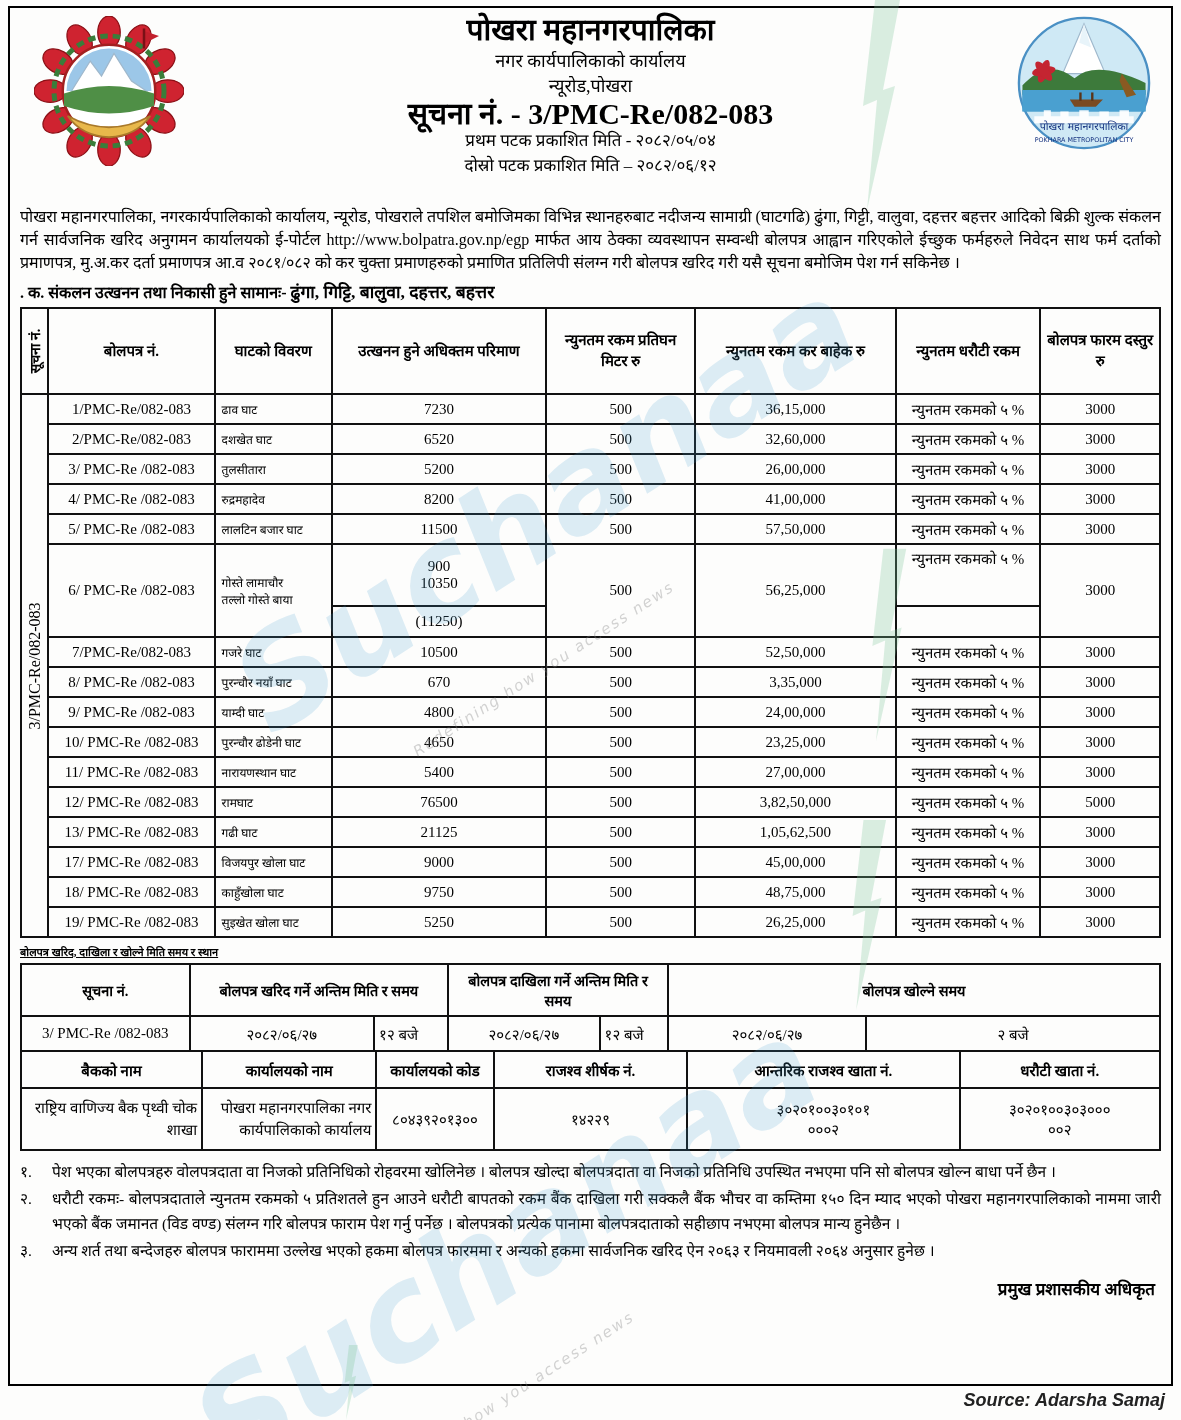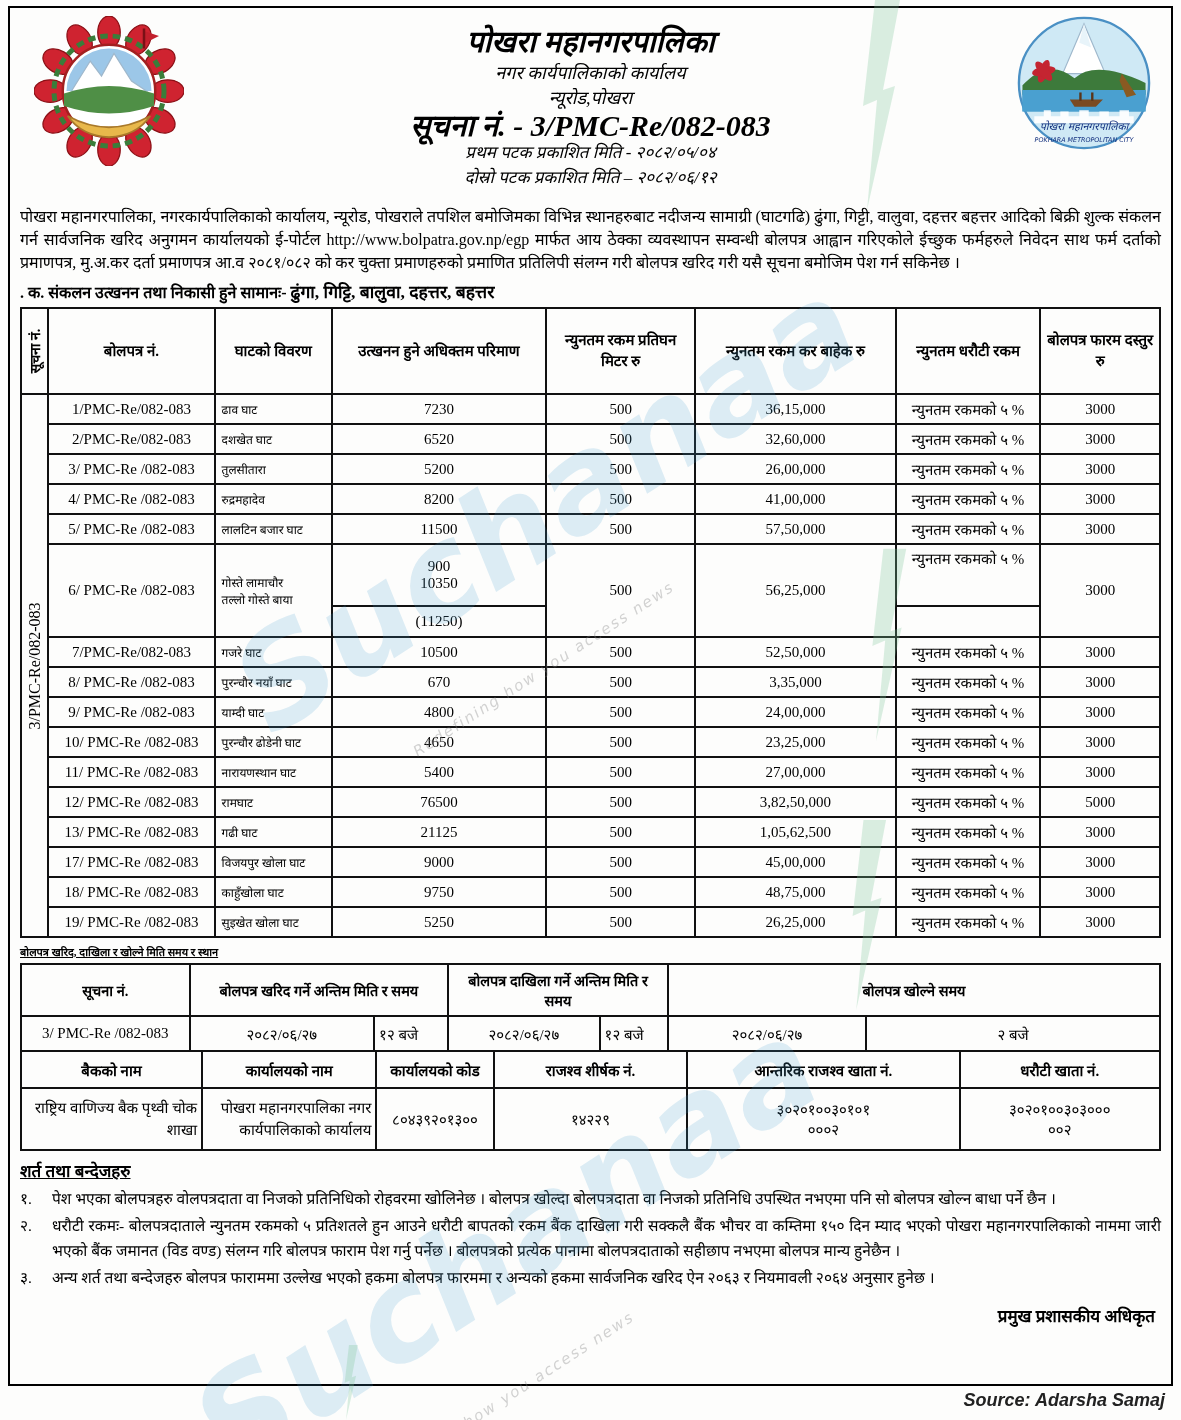--- a/index.html
+++ b/index.html
@@ -7,21 +7,21 @@
   body {
     width:1181px; height:1420px; position:relative; overflow:hidden;
     background:#fdfdfc; color:#000;
     font-family:"Liberation Serif","DejaVu Sans",serif;
   }
   .sheet {
     position:absolute; left:8px; top:6px; width:1165px; height:1380px;
     border:2px solid #000; padding:0 10px 4px 10px; background:transparent; z-index:1;
   }
   
-  .hdr { position:relative; text-align:center; padding-top:16px; height:180px;font-style:italic; }
+  .hdr { position:relative; text-align:center; padding-top:4px; height:180px; }
   .logo-left { position:absolute; left:14px; top:8px; }
   .logo-right { position:absolute; right:6px; top:4px; }
   .t-title { font-size:30px; font-weight:bold; line-height:36px; }
   .t-office { font-size:18px; line-height:26px; }
   .t-addr { font-size:18px; line-height:25px; }
   .t-notice { font-size:30px; font-weight:bold; line-height:29px; }
   .t-pub { font-size:17px; line-height:25px; }
   
   .intro { font-size:16px; line-height:23px; text-align:justify; margin-top:17px; }
   .items-line { font-size:16px; font-weight:bold; margin:5px 0 4px 0; }
@@ -386,21 +386,20 @@
       </td>
       <td>
         <div>३०२०१००३०३०००</div>
         <div>००२</div>
       </td>
     </tr>
   </tbody>
     </table>
 
   <div class="terms">
-    <div class="terms-title">शर्त तथा बन्देजहरु</div>
     <div class="term">
       <span class="num">१.</span>
       <span class="txt">पेश भएका बोलपत्रहरु वोलपत्रदाता वा निजको प्रतिनिधिको रोहवरमा खोलिनेछ । बोलपत्र खोल्दा बोलपत्रदाता वा निजको प्रतिनिधि उपस्थित नभएमा पनि सो बोलपत्र खोल्न बाधा पर्ने छैन ।</span>
     </div>
     <div class="term">
       <span class="num">२.</span>
       <span class="txt">धरौटी रकमः- बोलपत्रदाताले न्युनतम रकमको ५ प्रतिशतले हुन आउने धरौटी बापतको रकम बैंक दाखिला गरी सक्कलै बैंक भौचर वा कम्तिमा १५० दिन म्याद भएको पोखरा महानगरपालिकाको नाममा जारी भएको बैंक जमानत (विड वण्ड) संलग्न गरि बोलपत्र फाराम पेश गर्नु पर्नेछ । बोलपत्रको प्रत्येक पानामा बोलपत्रदाताको सहीछाप नभएमा बोलपत्र मान्य हुनेछैन ।</span>
     </div>
     <div class="term">
       <span class="num">३.</span>

